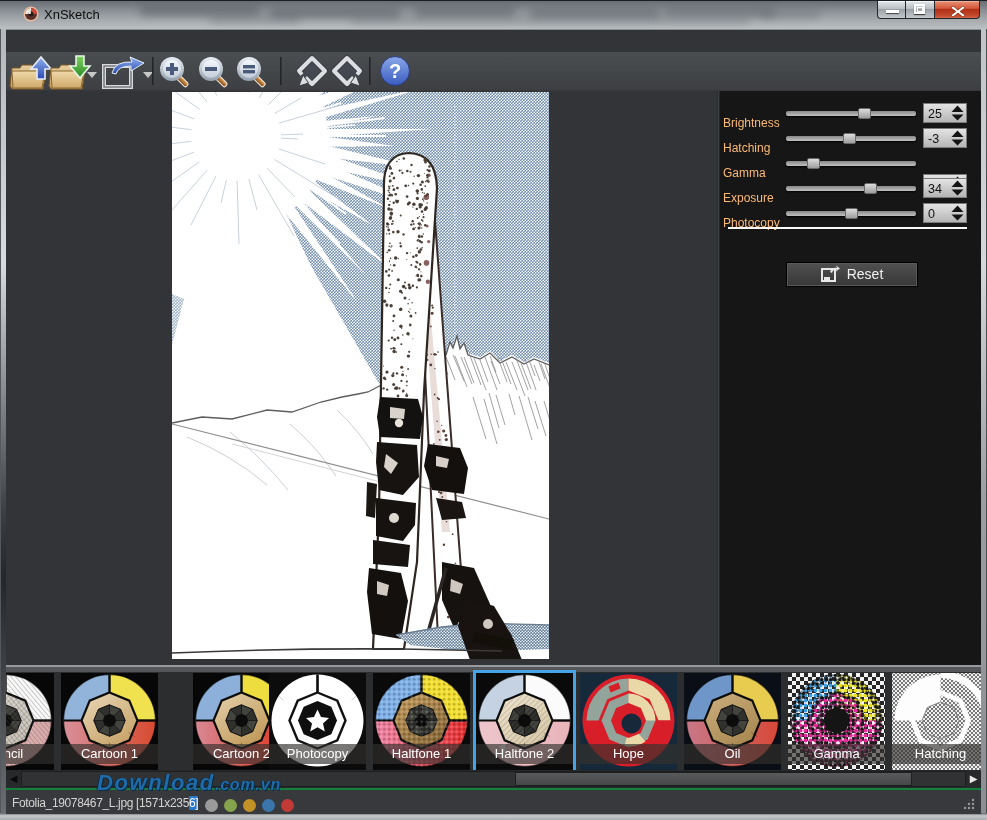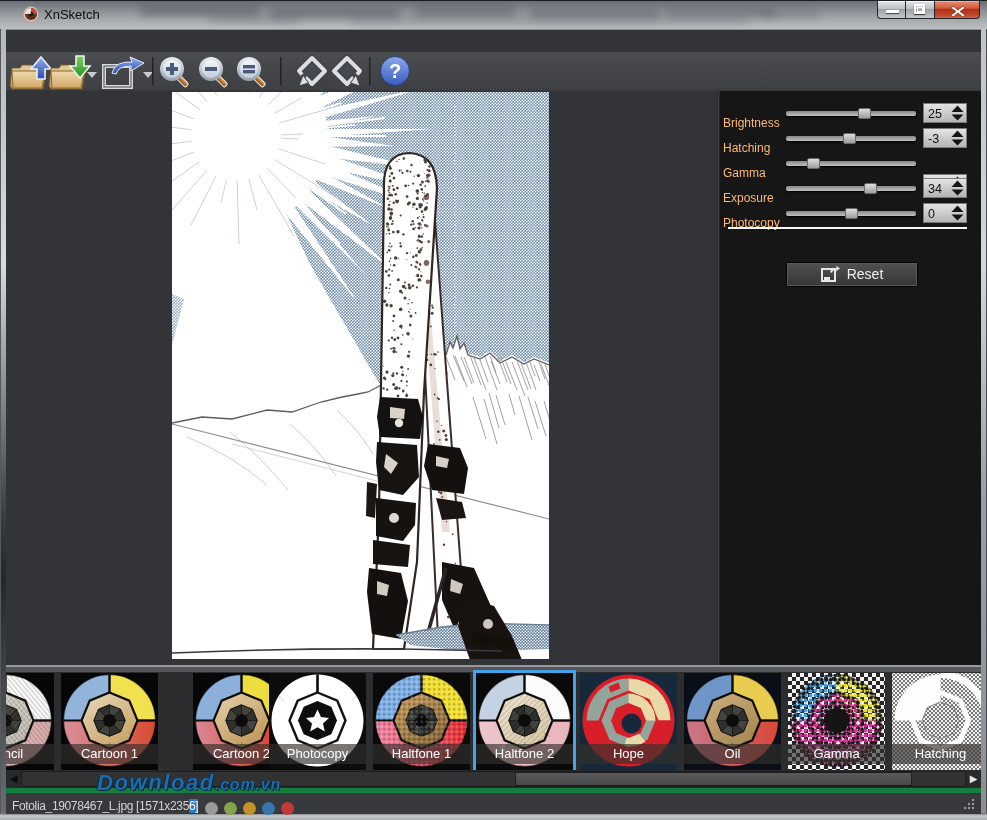--- a/index.html
+++ b/index.html
@@ -40,21 +40,21 @@
 .spinarrows { position:absolute; right:2px; top:1px; }
 #psepline { position:absolute; left:8px; top:136px; width:239px; height:2px; background:#fafafa; }
 #resetbtn { position:absolute; left:67px; top:172px; width:130px; height:23px; background:linear-gradient(#4f4f4f,#383838); border:1px solid #5a5a5a; outline:1px solid #000; color:#f0f0f0; font-size:14px; text-align:center; line-height:21px; }
 #strip { position:absolute; left:0; top:635px; width:975px; height:105px; background:#54565a; border-top:2px solid #97999c; overflow:hidden; }
 .tile { position:absolute; top:6px; width:97px; height:97px; background:#050505; overflow:hidden; }
 .tlabel { position:absolute; left:0; bottom:6px; width:100%; text-align:center; color:#fff; font-size:13px; background:rgba(52,48,46,0.66); height:20px; line-height:19px; }
 #scroll { position:absolute; left:0; top:740px; width:975px; height:18px; background:#28292b; }
 #strack { position:absolute; left:15px; top:1px; width:945px; height:16px; background:#313234; border:1px solid #1d1e20; }
 #sthumb { position:absolute; left:509px; top:2px; width:397px; height:14px; background:linear-gradient(#595a5c,#464749); border:1px solid #1d1e20; }
 .sarrow { position:absolute; top:0; width:15px; height:18px; color:#0a0a0a; font-size:10px; text-align:center; line-height:18px; }
-#status { position:absolute; left:0; top:758px; width:975px; height:26px; background:#38393c; border-top:5px solid #15803d; color:#d4d4d4; font-size:12.5px; }
+#status { position:absolute; left:0; top:758px; width:975px; height:26px; background:#38393c; border-top:2px solid #15803d; color:#d4d4d4; font-size:12.5px; }
 #stext { position:absolute; left:6px; top:6px; font-size:12px; letter-spacing:-0.35px; }
 .dot { position:absolute; top:9px; width:13px; height:13px; border-radius:50%; }
 #wm { position:absolute; left:91px; top:740px; font-weight:bold; font-style:italic; color:#1f6aa8; text-shadow:1px 1px 0 #0a2a42, -1px 0 0 #0a2a42; font-size:22px; letter-spacing:1.6px; }
 #wm small { font-size:16px; letter-spacing:0.8px; }
 
 </style>
 </head>
 <body>
 <div id="win">
   <div id="titlebar">

